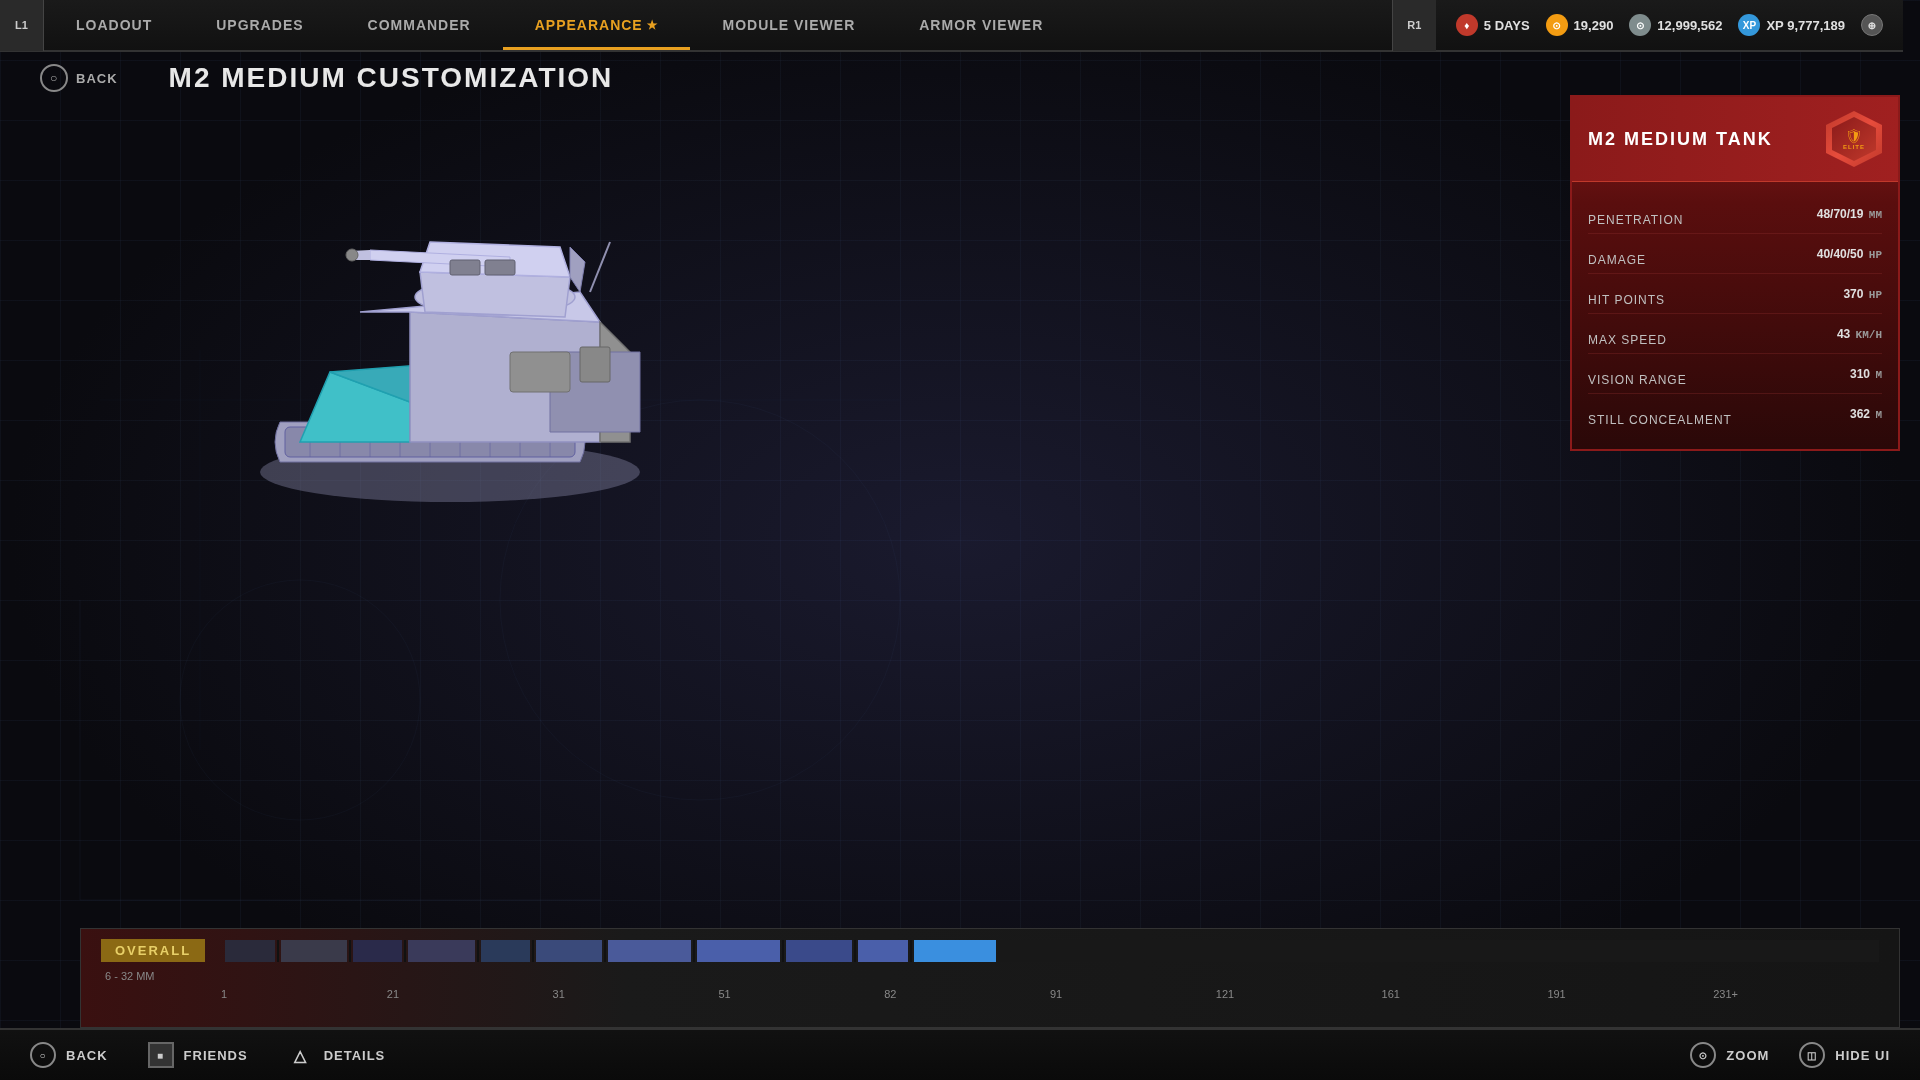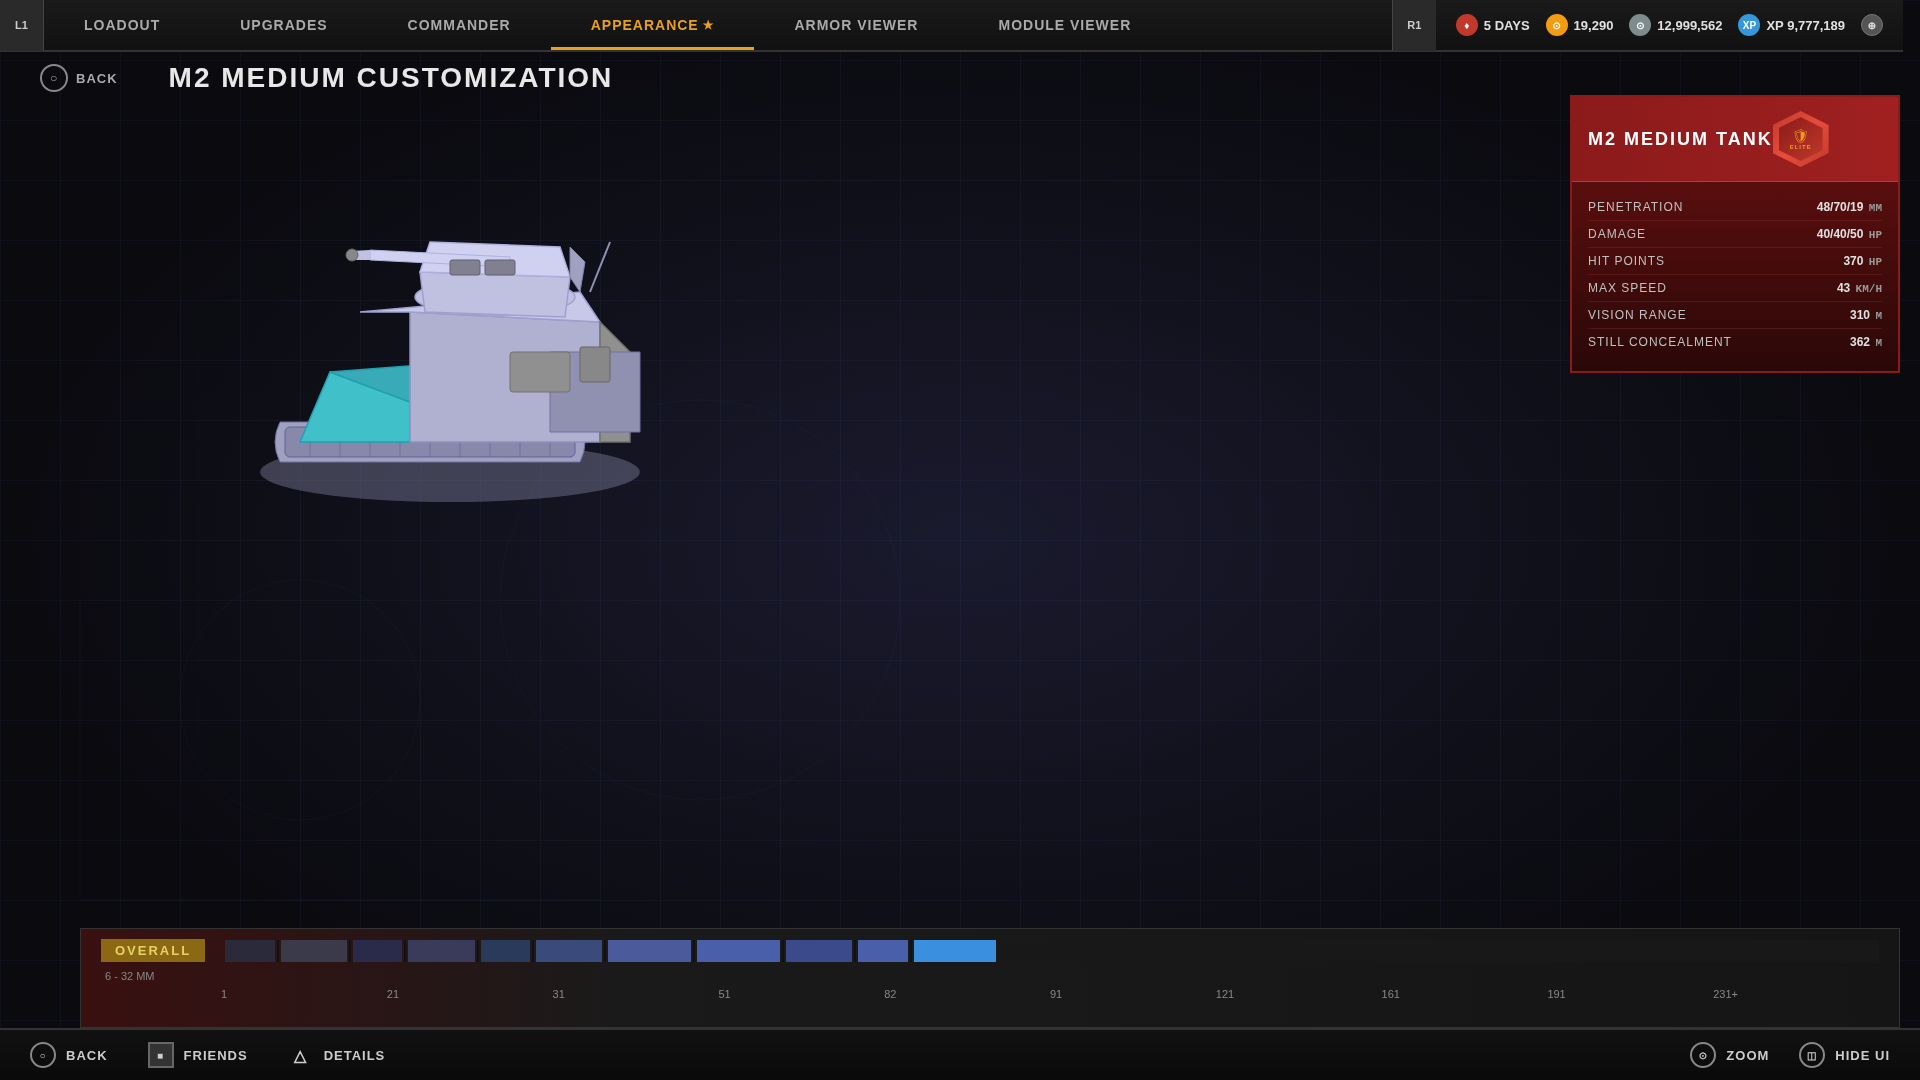--- a/index.html
+++ b/index.html
@@ -57,21 +57,21 @@
     }
 
     .nav-items {
       display: flex;
       align-items: center;
       height: 100%;
       flex: 1;
     }
 
     .nav-item {
-      padding: 0 40px;
+      padding: 0 32px;
       height: 100%;
       display: flex;
       align-items: center;
       color: #aaa;
       font-size: 14px;
       font-weight: bold;
       letter-spacing: 1px;
       text-transform: uppercase;
       cursor: pointer;
       position: relative;
@@ -193,20 +193,21 @@
       border: 2px solid #8b1a1a;
       z-index: 50;
       padding-bottom: 16px;
     }
 
     .tank-info-header {
       background: linear-gradient(90deg, #8b1a1a 0%, #a02020 100%);
       padding: 14px 16px;
       display: flex;
       align-items: center;
+      justify-content: space-between;
       border-bottom: 1px solid #c0392b;
     }
 
     .tank-name {
       color: #fff;
       font-size: 18px;
       font-weight: bold;
       letter-spacing: 2px;
       text-transform: uppercase;
     }
@@ -254,20 +255,21 @@
       padding: 6px 0;
       border-bottom: 1px solid rgba(150, 50, 50, 0.3);
     }
     .stat-row:last-child { border-bottom: none; }
 
     .stat-label {
       color: #c0c0c0;
       font-size: 12px;
       letter-spacing: 1px;
       text-transform: uppercase;
+      margin-top: 13px;
     }
 
     .stat-value {
       color: #e0e0e0;
       font-size: 12px;
       font-weight: bold;
     }
 
     .stat-unit {
       color: #999;
@@ -433,24 +435,24 @@
       <span>UPGRADES</span>
     </div>
     <div class="nav-item">
       <span>COMMANDER</span>
     </div>
     <div class="nav-item active">
       <span>APPEARANCE</span>
       <span class="star">★</span>
     </div>
     <div class="nav-item">
+      <span>MODULE VIEWER</span>
+    </div>
+    <div class="nav-item">
       <span>ARMOR VIEWER</span>
-    </div>
-    <div class="nav-item">
-      <span>MODULE VIEWER</span>
     </div>
   </div>
 
   <div class="nav-right-badge">R1</div>
 
   <div class="nav-resources">
     <div class="resource-item">
       <div class="resource-icon shield">♦</div>
       <span>5 DAYS</span>
     </div>

